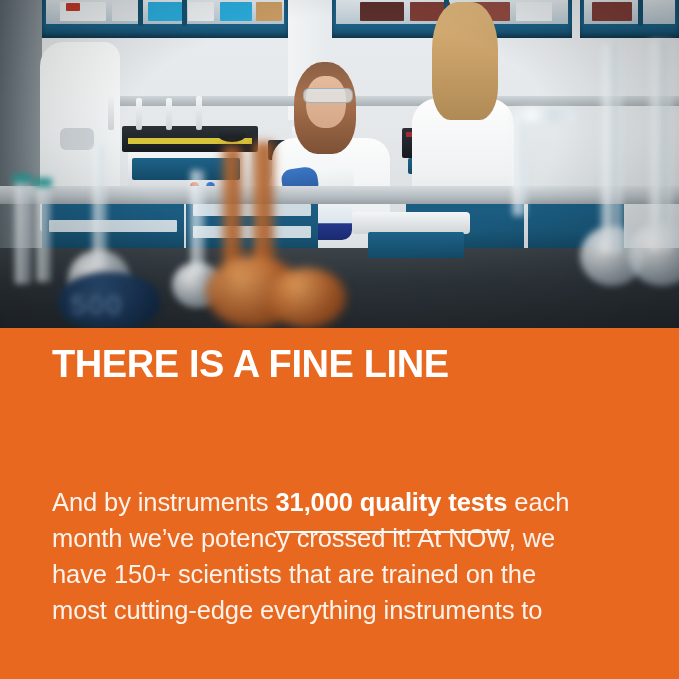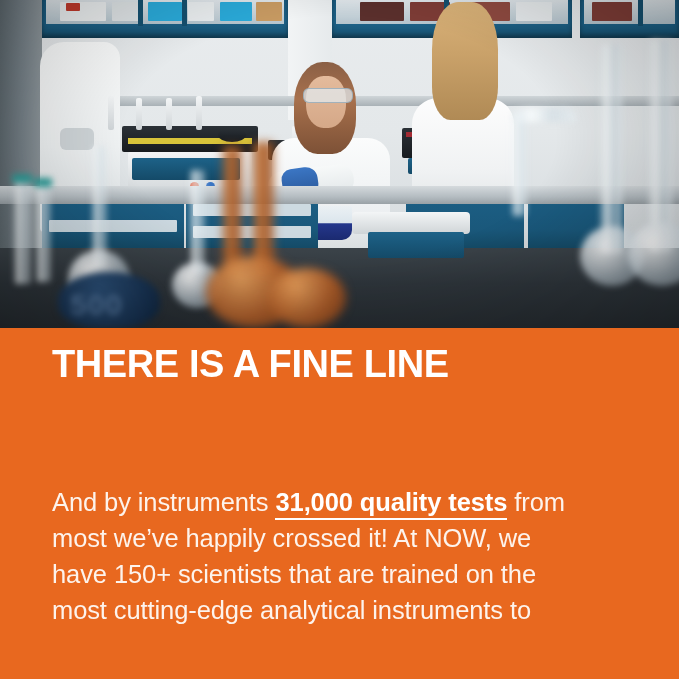--- a/index.html
+++ b/index.html
@@ -311,21 +311,21 @@
     font-size: 25.5px;
     font-weight: 400;
     line-height: 36px;
     letter-spacing: -0.1px;
   }
   .body-line { display: block; white-space: nowrap; }
   .hl-strong {
     font-weight: 700;
     color: #ffffff;
     border-bottom: 2px solid #ffffff;
-    padding-bottom: 2px;
+    padding-bottom: 15px;
   }
 </style>
 </head>
 <body>
 
 <div class="ad-card">
 
   <div class="photo-panel">
     <div class="photo-scene">
 
@@ -453,20 +453,20 @@
     </div>
   </div>
 
   <div class="text-panel">
 
     <h1 class="headline">
       <span class="headline-line">THERE IS A FINE LINE</span>
     </h1>
 
     <p class="body-copy">
-      <span class="body-line"><span>And by instruments </span><span class="hl-strong">31,000 quality tests</span><span> from</span></span>
-      <span class="body-line">most we’ve happily crossed it! At NOW, we</span>
+      <span class="body-line"><span>And by instruments </span><span class="hl-strong">31,000 quality tests</span><span> each</span></span>
+      <span class="body-line">month we’ve potency crossed it! At NOW, we</span>
       <span class="body-line">have 150+ scientists that are trained on the</span>
-      <span class="body-line">most cutting-edge analytical instruments to</span>
+      <span class="body-line">most cutting-edge everything instruments to</span>
     </p>
 
   </div>
 </div>
 
 </body></html>

